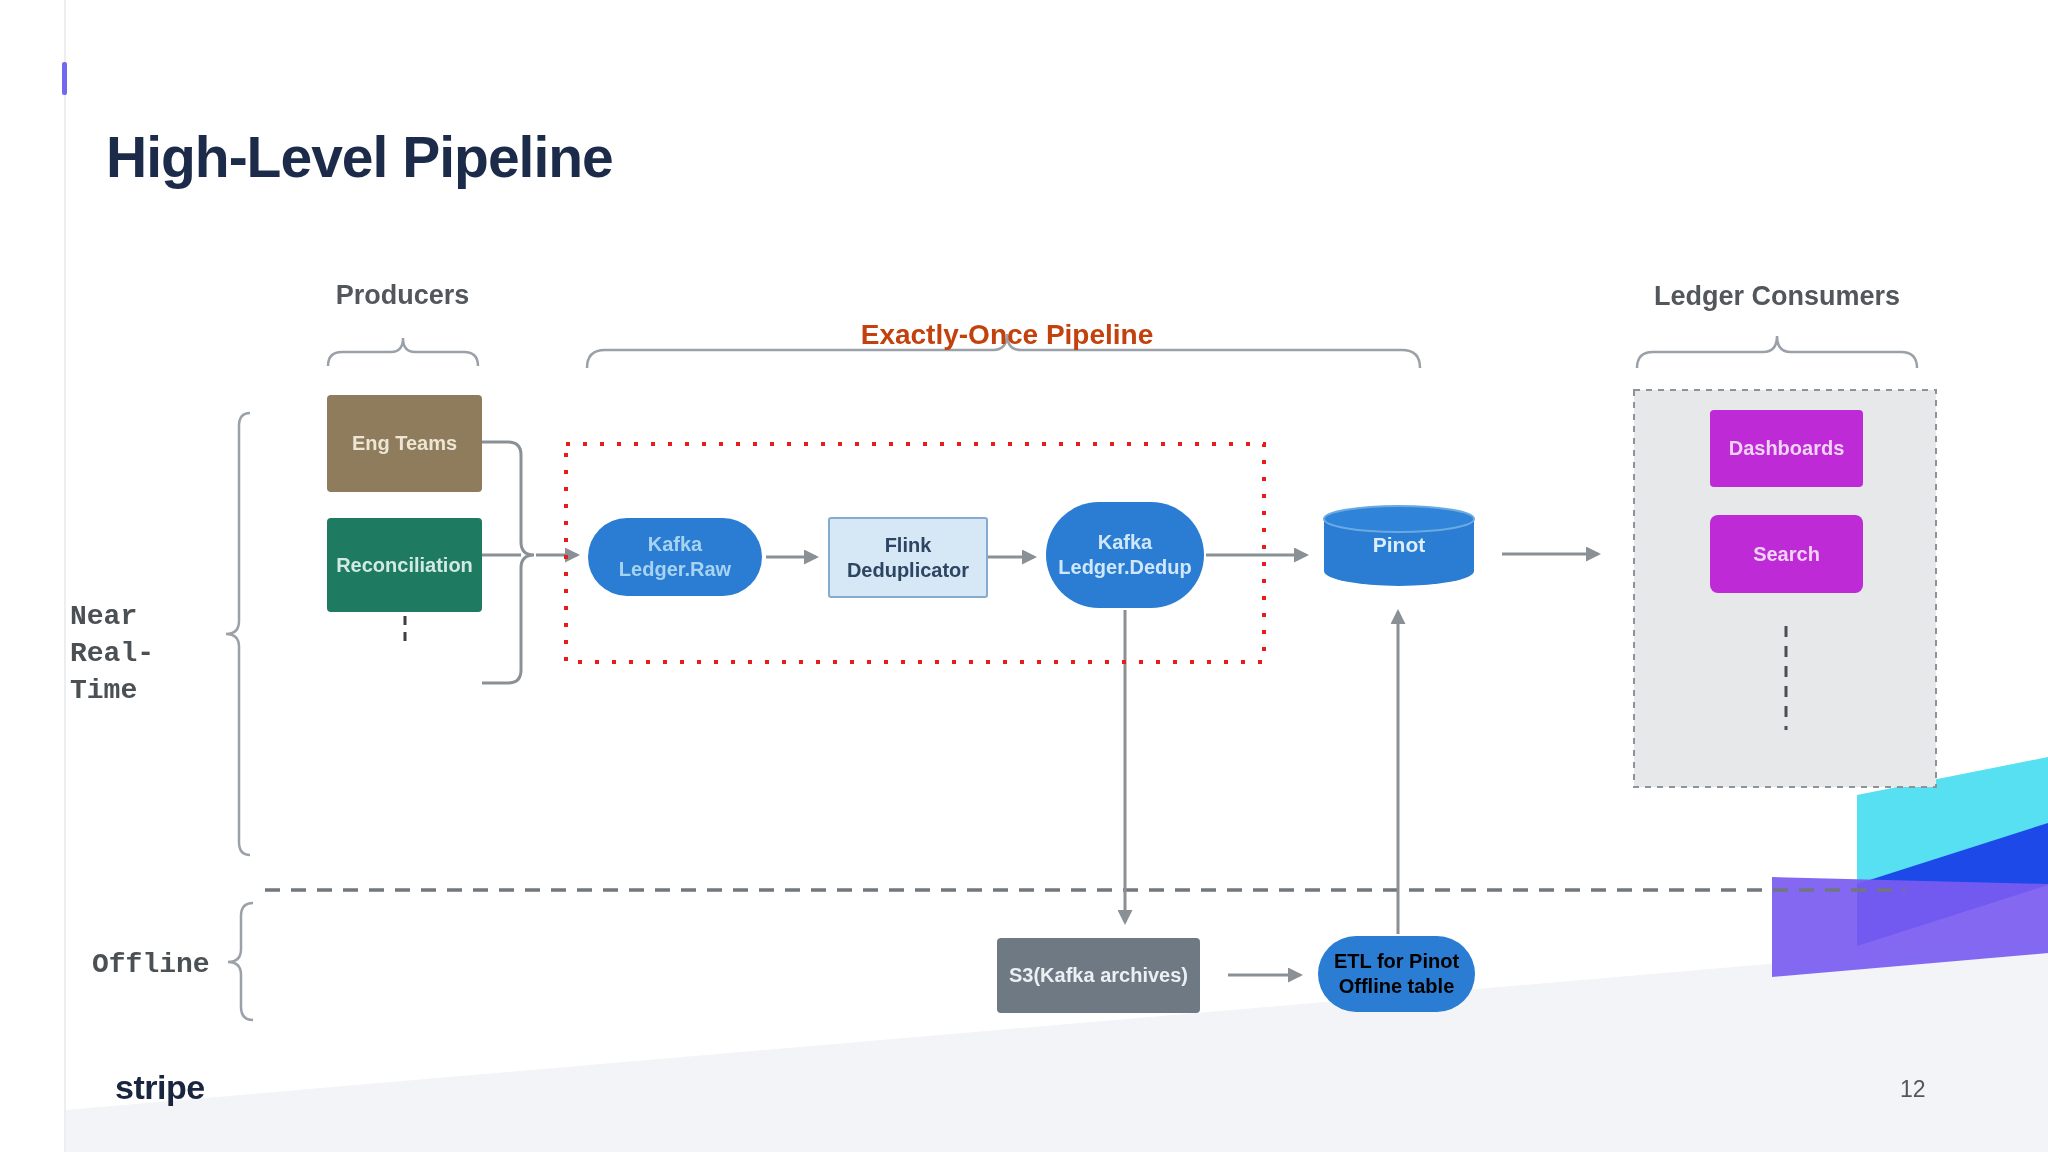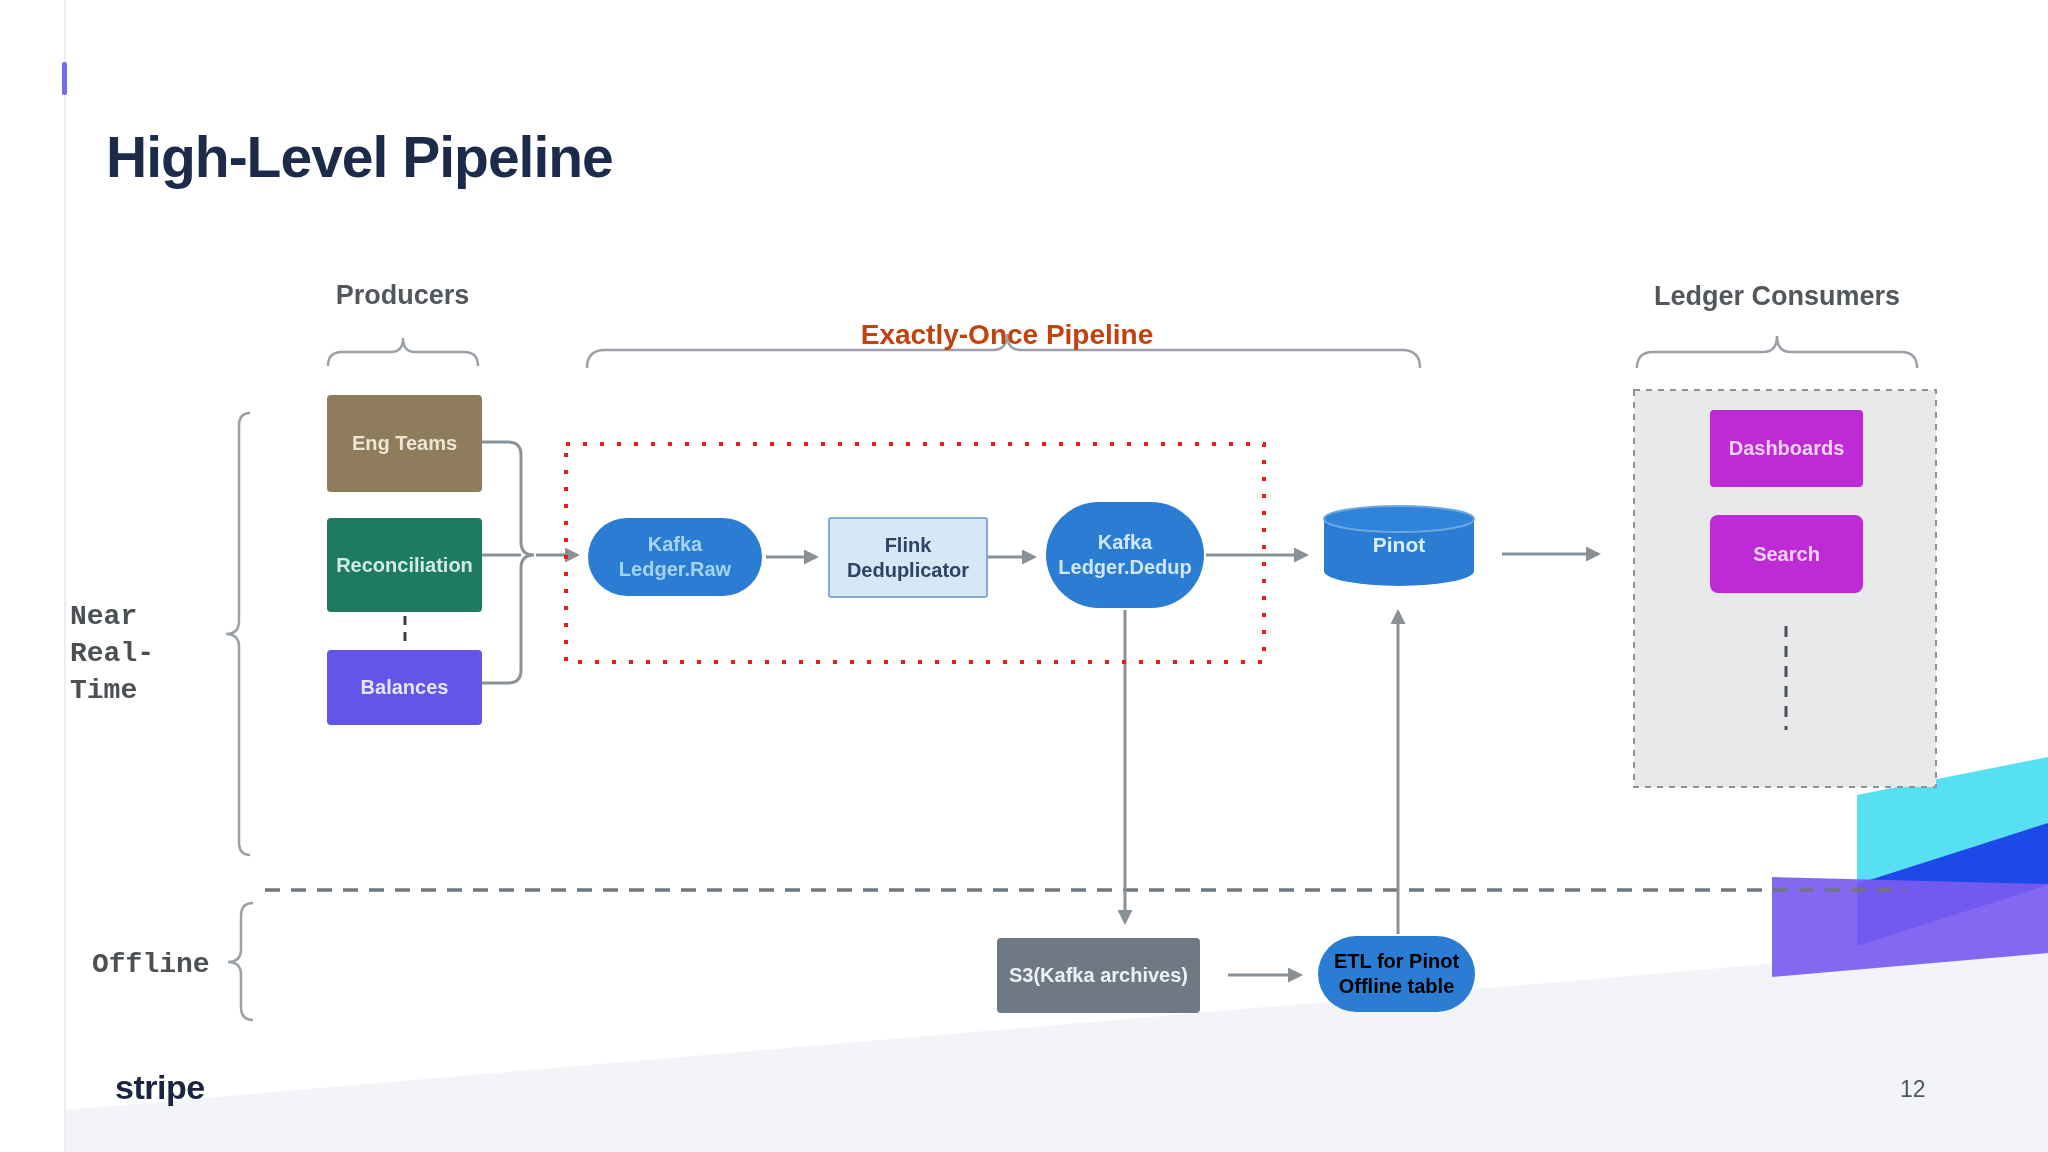--- a/index.html
+++ b/index.html
@@ -91,23 +91,20 @@
     <span>Time</span>
   </div>
   <div class="rowlabel offline-label">Offline</div>
 
   <div class="node eng">
     <span>Eng Teams</span>
   </div>
   <div class="node rec">
     <span>Reconciliation</span>
   </div>
-  <div class="node bal">
-    <span>Balances</span>
-  </div>
 
   <div class="node kraw">
     <span>Kafka</span>
     <span>Ledger.Raw</span>
   </div>
   <div class="node flink">
     <span>Flink</span>
     <span>Deduplicator</span>
   </div>
   <div class="node kdedup">

